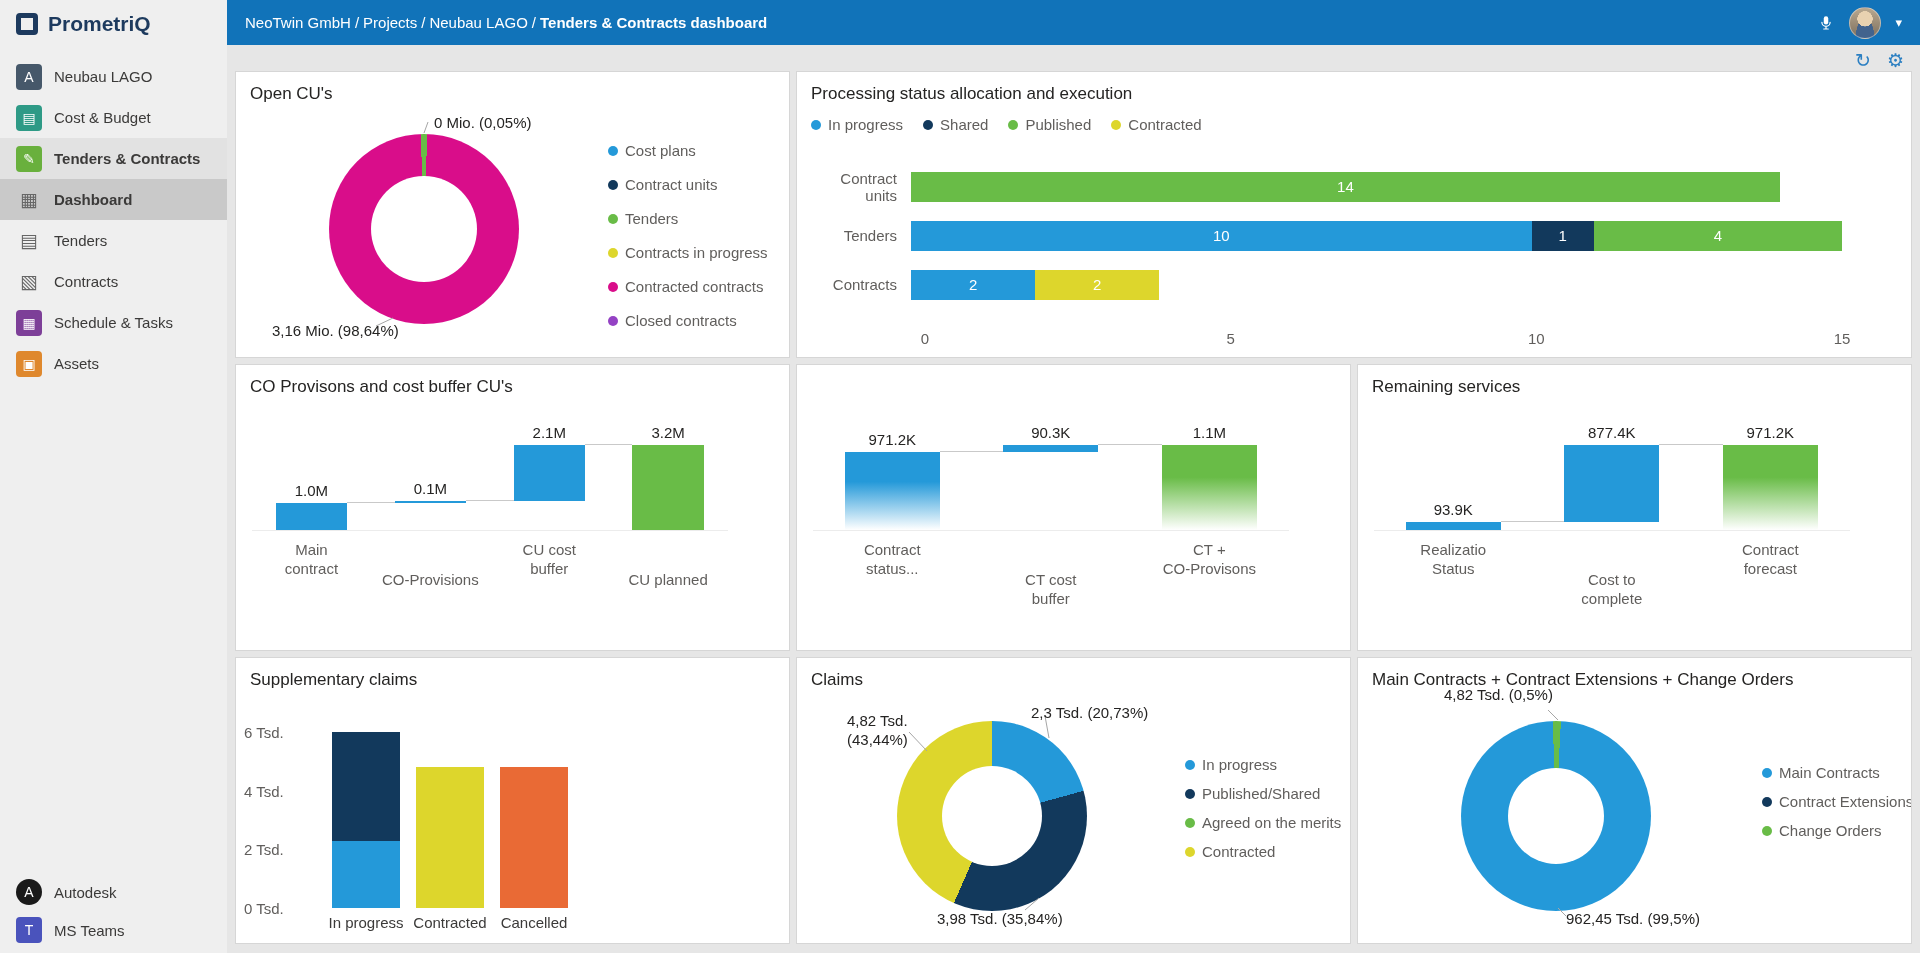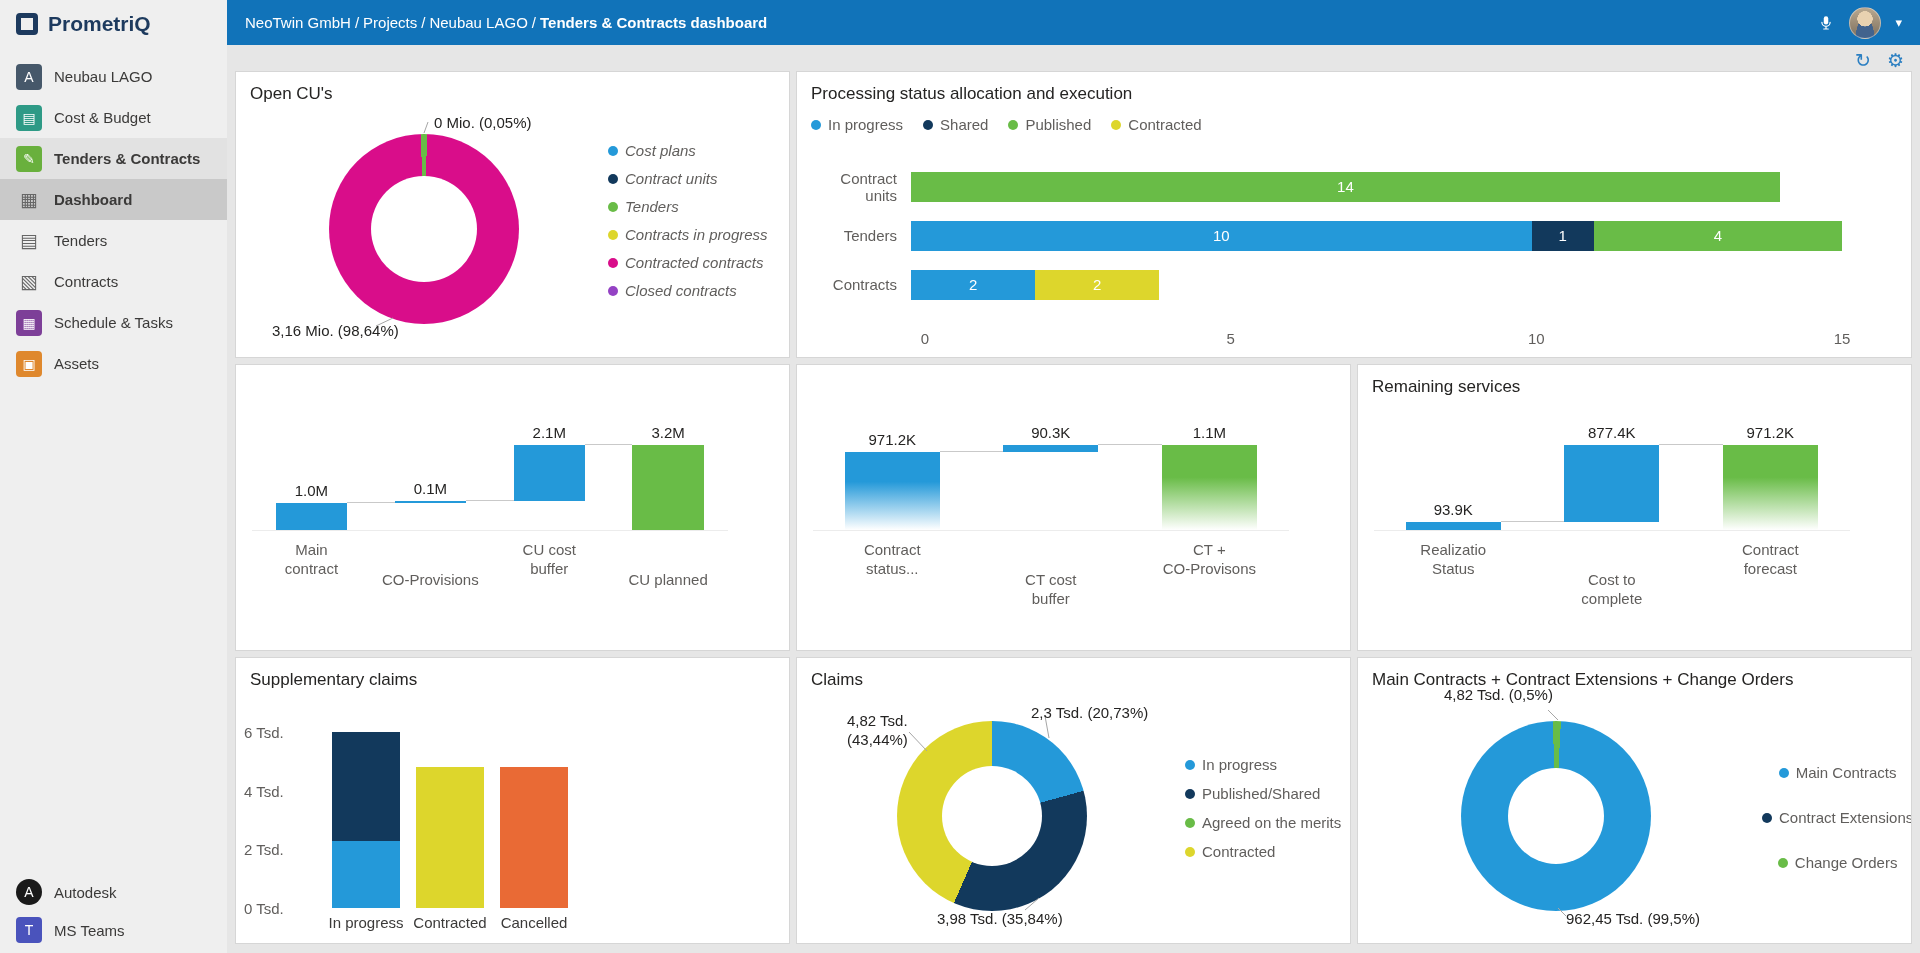--- a/index.html
+++ b/index.html
@@ -47,25 +47,25 @@
   .grid { display:grid; grid-template-columns:repeat(3,1fr); grid-template-rows:287px 287px 287px; gap:6px; }
   .panel { background:#fff; border:1px solid #d6d6d6; position:relative; padding:12px 14px; overflow:hidden; }
   .p-processing { grid-column:2/4; }
   .panel-title { font-size:17px; font-weight:400; color:#252423; white-space:nowrap; }
 
   
   .legend { position:absolute; display:flex; flex-direction:column; }
   .legend-item { display:flex; align-items:center; gap:7px; cursor:pointer; }
   .legend-dot { width:10px; height:10px; border-radius:50%; flex-shrink:0; }
   .legend-label { font-size:15px; color:#605e5c; white-space:nowrap; }
-  .p-open .legend { left:372px; top:70px; gap:11px;font-style:italic; }
+  .p-open .legend { left:372px; top:70px; gap:17px; }
   .p-processing .legend { left:14px; top:44px; flex-direction:row; gap:20px; }
   .p-supclaims .legend { left:392px; top:106px; gap:13px; }
   .p-claims .legend { left:388px; top:98px; gap:12px; }
-  .p-main .legend { left:404px; top:106px; gap:28px;align-items:center; }
+  .p-main .legend { left:404px; top:106px; gap:12px; }
 
   
   .donut { position:absolute; border-radius:50%; cursor:pointer; }
   .donut-hole { position:absolute; background:#fff; border-radius:50%; }
   .callout-svg { position:absolute; inset:0; width:100%; height:100%; pointer-events:none; }
   .callout-svg polyline { fill:none; stroke:#a6a6a6; stroke-width:1; }
   .callout { position:absolute; font-size:15px; color:#252423; white-space:pre-line; line-height:1.25; }
 
   
   .hbar-rows { position:absolute; left:14px; right:14px; top:90px; }
@@ -257,20 +257,21 @@
             </div>
           <div class="hbar-axis">
               <span class="hbar-tick" style="left: 0%;">0</span>
               <span class="hbar-tick" style="left: 33.3333%;">5</span>
               <span class="hbar-tick" style="left: 66.6667%;">10</span>
               <span class="hbar-tick" style="left: 100%;">15</span>
             </div>
         </section>
 
         <section class="panel p-coprov">
+          <h2 class="panel-title">CO Provisons and cost buffer CU's</h2>
           <div class="wf-plot">
               <div class="wf-bar" style="left: 5%; width: 15%; bottom: 0%; height: 31.25%; background: rgb(36, 153, 217);"></div>
               <div class="wf-val" style="left: 0%; width: 25%; bottom: calc(31.25% + 4px);">1.0M</div>
               <div class="wf-conn" style="left: 20%; width: 10%; bottom: 31.25%;"></div>
               <div class="wf-bar" style="left: 30%; width: 15%; bottom: 31.25%; height: 3.125%; background: rgb(36, 153, 217);"></div>
               <div class="wf-val" style="left: 25%; width: 25%; bottom: calc(34.375% + 4px);">0.1M</div>
               <div class="wf-conn" style="left: 45%; width: 10%; bottom: 34.375%;"></div>
               <div class="wf-bar" style="left: 55%; width: 15%; bottom: 34.375%; height: 65.625%; background: rgb(36, 153, 217);"></div>
               <div class="wf-val" style="left: 50%; width: 25%; bottom: calc(100% + 4px);">2.1M</div>
               <div class="wf-conn" style="left: 70%; width: 10%; bottom: 100%;"></div>

